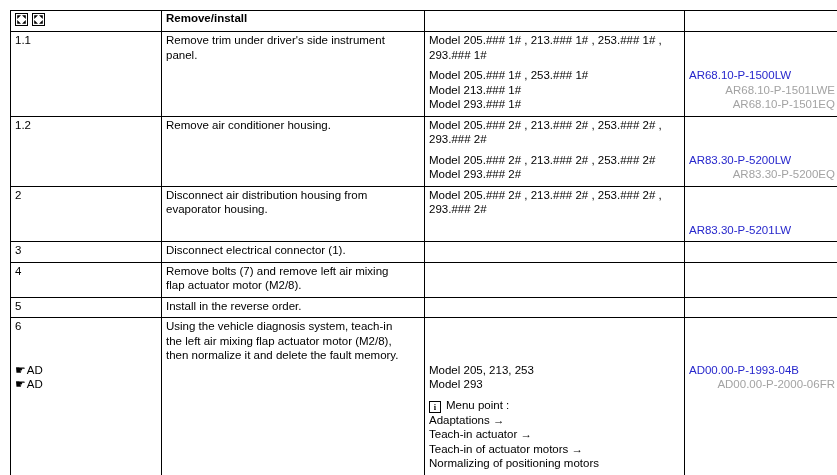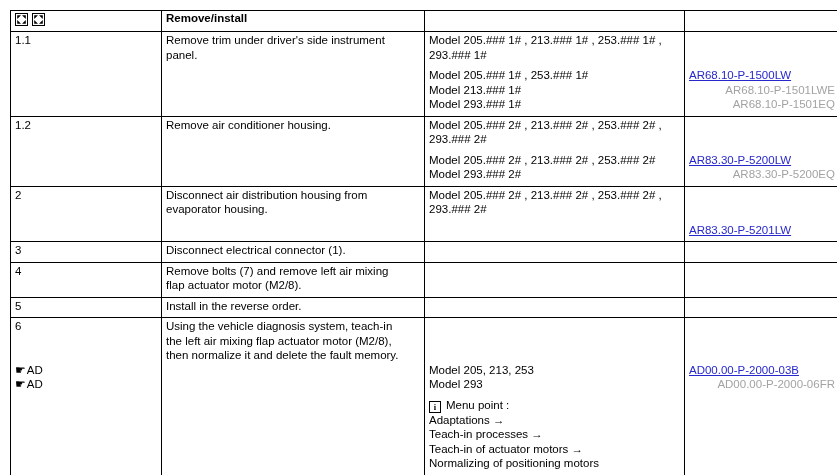--- a/index.html
+++ b/index.html
@@ -29,21 +29,21 @@
     padding: 1px 4px 2px 4px;
     height: 15px;
   }
   .bold { font-weight: bold; }
   .line {
     min-height: 14.5px;
     line-height: 14.5px;
     white-space: nowrap;
   }
   .line.gap { margin-top: 6px; }
-  .blue { color: #2727CC; cursor: pointer; text-decoration: underline; }
+  .blue { color: #2727CC; cursor: pointer; }
   .gray { color: #A3A3A3; text-align: right; }
   .icons {
     display: flex;
     gap: 4px;
     align-items: center;
     padding-top: 1px;
   }
   .icon-btn {
     display: inline-block;
     width: 13px;
@@ -211,27 +211,27 @@
             <div class="line">then normalize it and delete the fault memory.</div>
           </td>
           <td>
             <div class="line"></div>
             <div class="line"></div>
             <div class="line"></div>
             <div class="line">Model 205, 213, 253</div>
             <div class="line">Model 293</div>
             <div class="line info gap"><span class="infobox">i</span>Menu point :</div>
             <div class="line">Adaptations →</div>
-            <div class="line">Teach-in processes →</div>
+            <div class="line">Teach-in actuator →</div>
             <div class="line">Teach-in of actuator motors →</div>
             <div class="line">Normalizing of positioning motors</div>
           </td>
           <td>
             <div class="line"></div>
             <div class="line"></div>
             <div class="line"></div>
-            <div class="line blue">AD00.00-P-2000-03B</div>
+            <div class="line blue">AD00.00-P-1993-04B</div>
             <div class="line gray">AD00.00-P-2000-06FR</div>
           </td>
         </tr>
       </tbody>
   </table>
 </div>
 
 </body></html>

